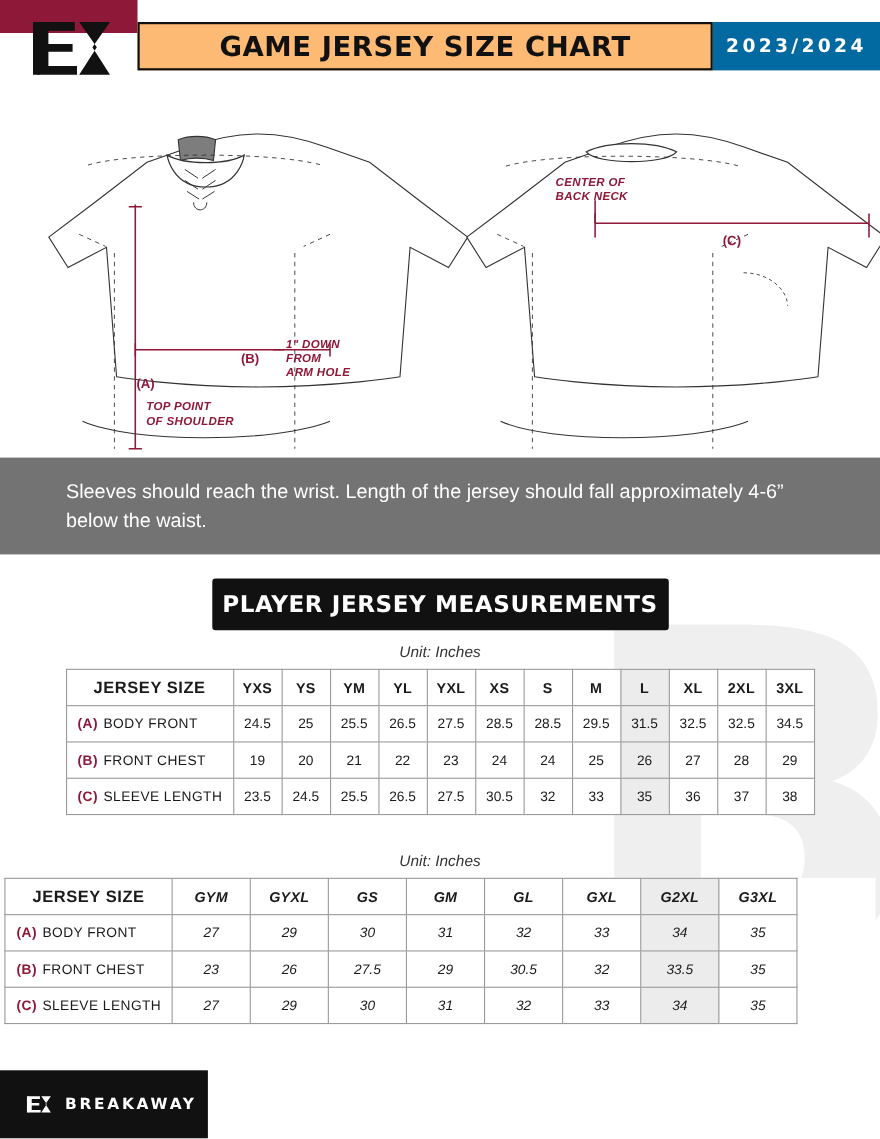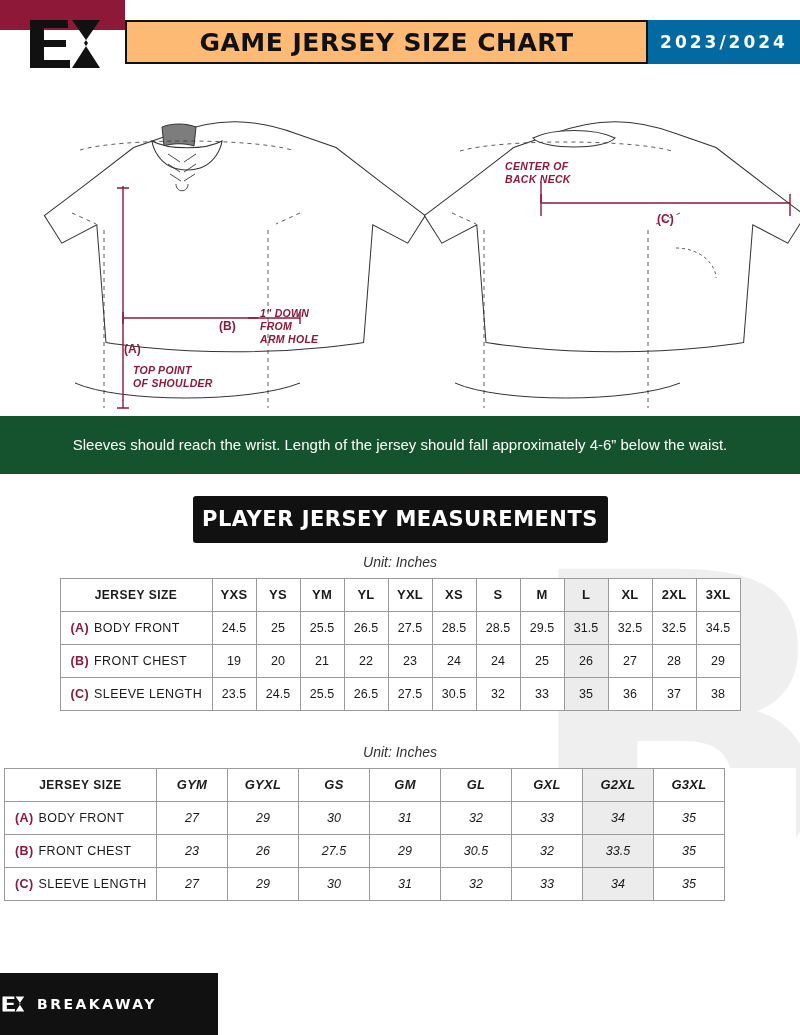--- a/index.html
+++ b/index.html
@@ -99,25 +99,25 @@
   }
   .marker-letter {
     position: absolute;
     font-weight: bold;
     font-size: 12px;
     color: #8e1838;
   }
 
   
   .banner {
-    background: #14532d;
+    background: #737373;
     color: #fff;
-    text-align: center;
+    text-align: left;
     padding: 18px 60px;
-    font-size: 15px;
+    font-size: 18px;
     line-height: 1.45;
     position: relative;
     z-index: 2;
   }
 
   
   .section-wrap {
     position: relative;
     z-index: 2;
     padding-top: 22px;
@@ -162,21 +162,21 @@
     font-size: 12.5px;
     letter-spacing: 0.4px;
     white-space: nowrap;
   }
   td.colhead {
     font-weight: bold;
     font-size: 13px;
     letter-spacing: 0.3px;
   }
   td.firsthead {
-    font-size: 12px;
+    font-size: 15px;
     letter-spacing: 0.5px;
   }
   .mark {
     color: #8e1838;
     font-weight: bold;
     margin-right: 5px;
   }
   td.hl { background: #ececec; }
   td.blank { border: none; background: transparent; }
 
@@ -189,25 +189,26 @@
   
   .footer {
     position: absolute;
     left: 0; bottom: 0;
     width: 800px;
     height: 62px;
     display: flex;
     z-index: 3;
   }
   .footer-brand {
-    width: 218px;
+    width: 189px;
     background: #111;
     display: flex;
     align-items: center;
     gap: 9px;
+    padding-left: 22px;
   }
   .footer-brand .bname {
     color: #fff;
     font-size: 14px;
     letter-spacing: 2.5px;
     font-weight: bold;
     font-family: "DejaVu Sans", sans-serif;
   }
   .footer-text {
     flex: 1;

